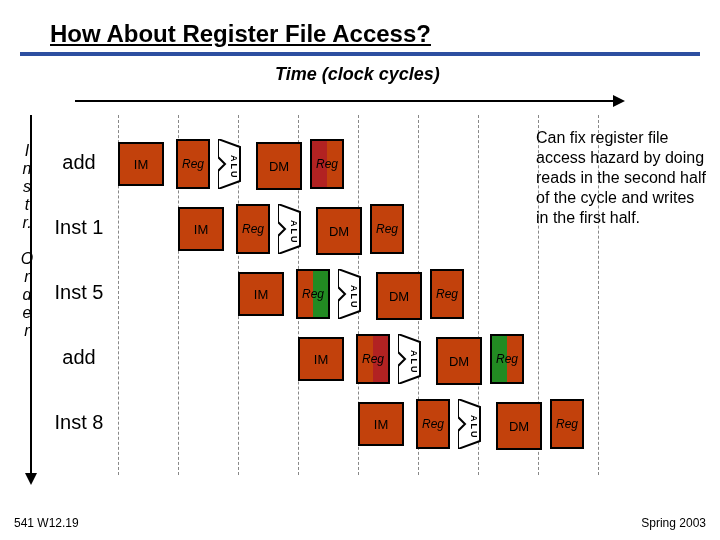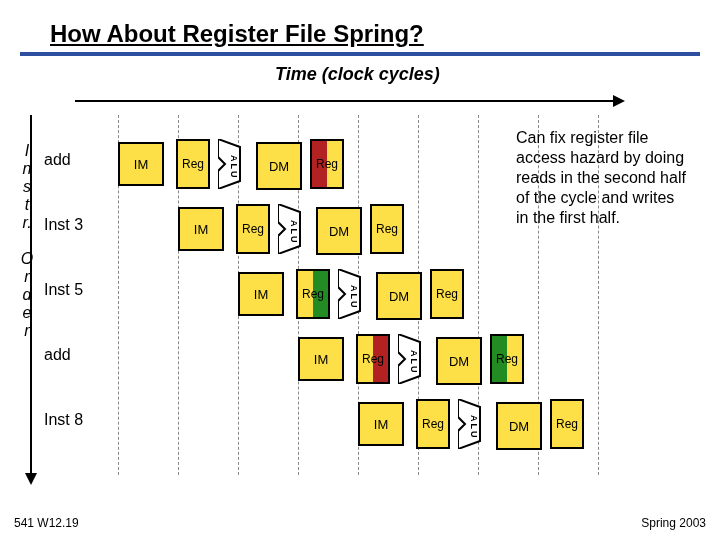--- a/index.html
+++ b/index.html
@@ -78,31 +78,32 @@
     bottom: -10px;
     left: -5px;
     width: 0; height: 0;
     border-top: 12px solid #000;
     border-left: 6px solid transparent;
     border-right: 6px solid transparent;
   }
   .instr-label {
     position: absolute;
     left: 44px;
-    font-size: 16px;
+    font-size: 20px;
     width: 70px;
+    text-align: center;
   }
   .pipeline {
     position: absolute;
     height: 58px;
   }
   .stage-box {
     position: absolute;
     border: 2px solid #000;
-    background: #fde047;
+    background: #c2410c;
     font-size: 13px;
     display: flex;
     align-items: center;
     justify-content: center;
     text-align: center;
   }
   .im-box { width: 46px; height: 44px; top: 7px; }
   .reg-box { width: 34px; height: 50px; top: 4px; font-size: 12px; }
   .dm-box { width: 46px; height: 48px; top: 7px; }
   .alu {
@@ -141,43 +142,43 @@
     z-index: 1;
   }
   .hazard-green {
     position: absolute;
     background: #228b22;
     z-index: 1;
   }
   .explain {
     position: absolute;
     top: 128px;
-    left: 516px;
+    left: 536px;
     width: 174px;
     font-size: 16px;
     line-height: 20px;
   }
   .footer-left {
     position: absolute;
     bottom: 10px;
     left: 14px;
     font-size: 12px;
   }
   .footer-right {
     position: absolute;
     bottom: 10px;
     right: 14px;
     font-size: 12px;
   }
-  .reg-text { position: relative; z-index: 2; }
+  .reg-text { position: relative; z-index: 2; font-style: italic; }
 </style>
 </head>
 <body>
 
-<div class="title">How About Register File Spring?</div>
+<div class="title">How About Register File Access?</div>
 <div class="title-underline"></div>
 
 <div class="time-label">Time (clock cycles)</div>
 <div class="time-arrow"></div>
 
 <div class="vertical-arrow"></div>
 <div class="vertical-label" id="vlabel">
     <div>I</div>
     <div>n</div>
     <div>s</div>
@@ -215,21 +216,21 @@
           <path d="M0 0 L22 8 L22 42 L0 50 L0 32 L7 25 L0 18 Z" fill="#fff" stroke="#000" stroke-width="2"></path>
         </svg>
         <div class="alu-label">ALU</div>
       </div>
       <div class="stage-box dm-box" style="left: 138px;">DM</div>
       <div class="stage-box reg-box" style="left: 192px;">
         <span class="reg-text">Reg</span>
       </div>
       <div class="hazard-red" style="top: 6px; height: 46px; width: 15px; left: 194px;"></div>
     </div>
-    <div class="instr-label" style="top: 216px;">Inst 3</div>
+    <div class="instr-label" style="top: 216px;">Inst 1</div>
     <div class="pipeline" style="top: 200px; left: 178px; width: 240px;">
       <div class="stage-box im-box" style="left: 0px;">IM</div>
       <div class="stage-box reg-box" style="left: 58px;">
         <span class="reg-text">Reg</span>
       </div>
       <div class="alu" style="left: 100px;">
         <svg viewBox="0 0 30 50">
           <path d="M0 0 L22 8 L22 42 L0 50 L0 32 L7 25 L0 18 Z" fill="#fff" stroke="#000" stroke-width="2"></path>
         </svg>
         <div class="alu-label">ALU</div>

